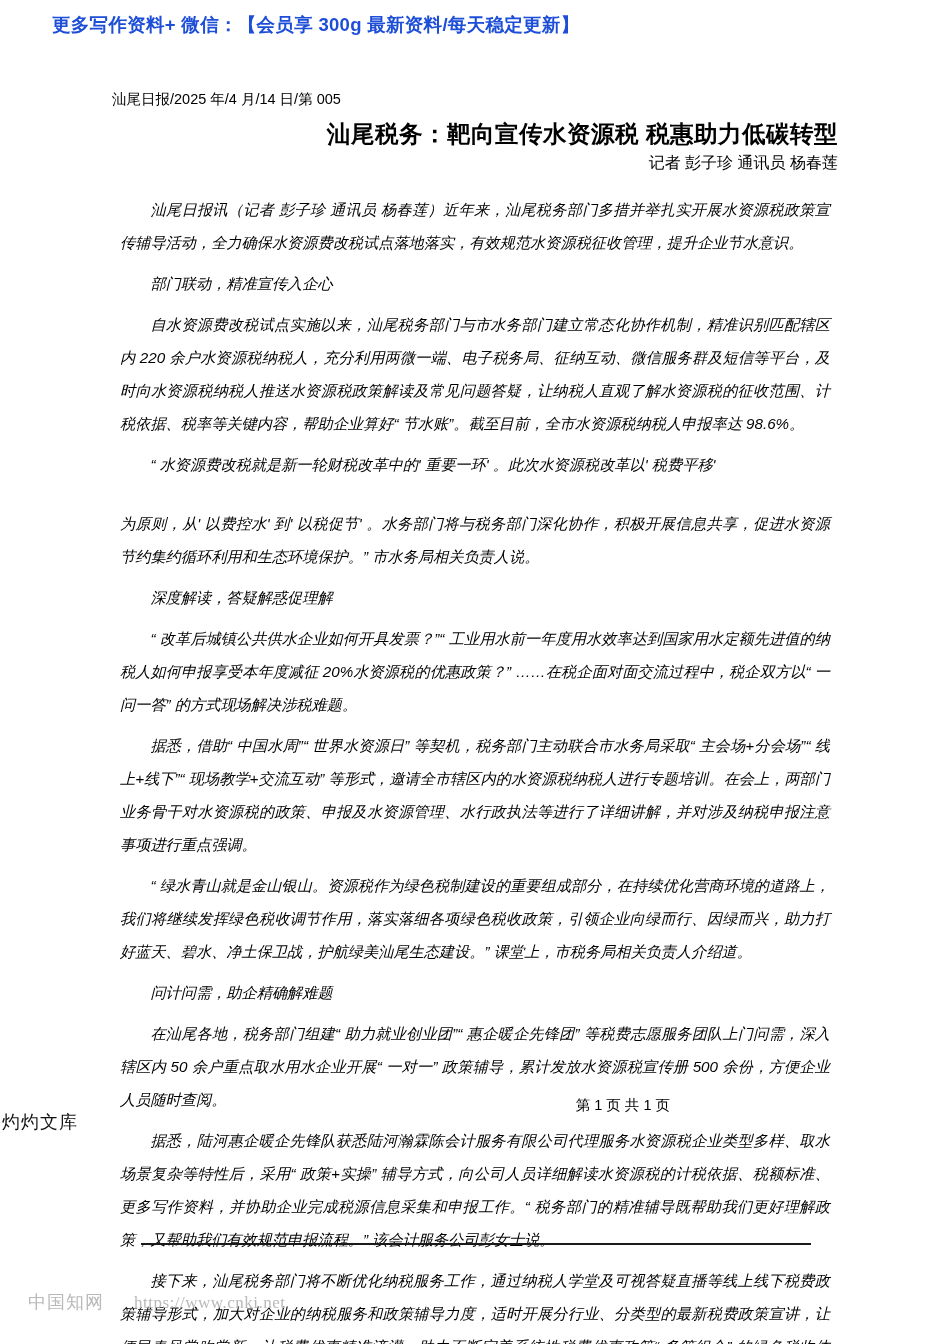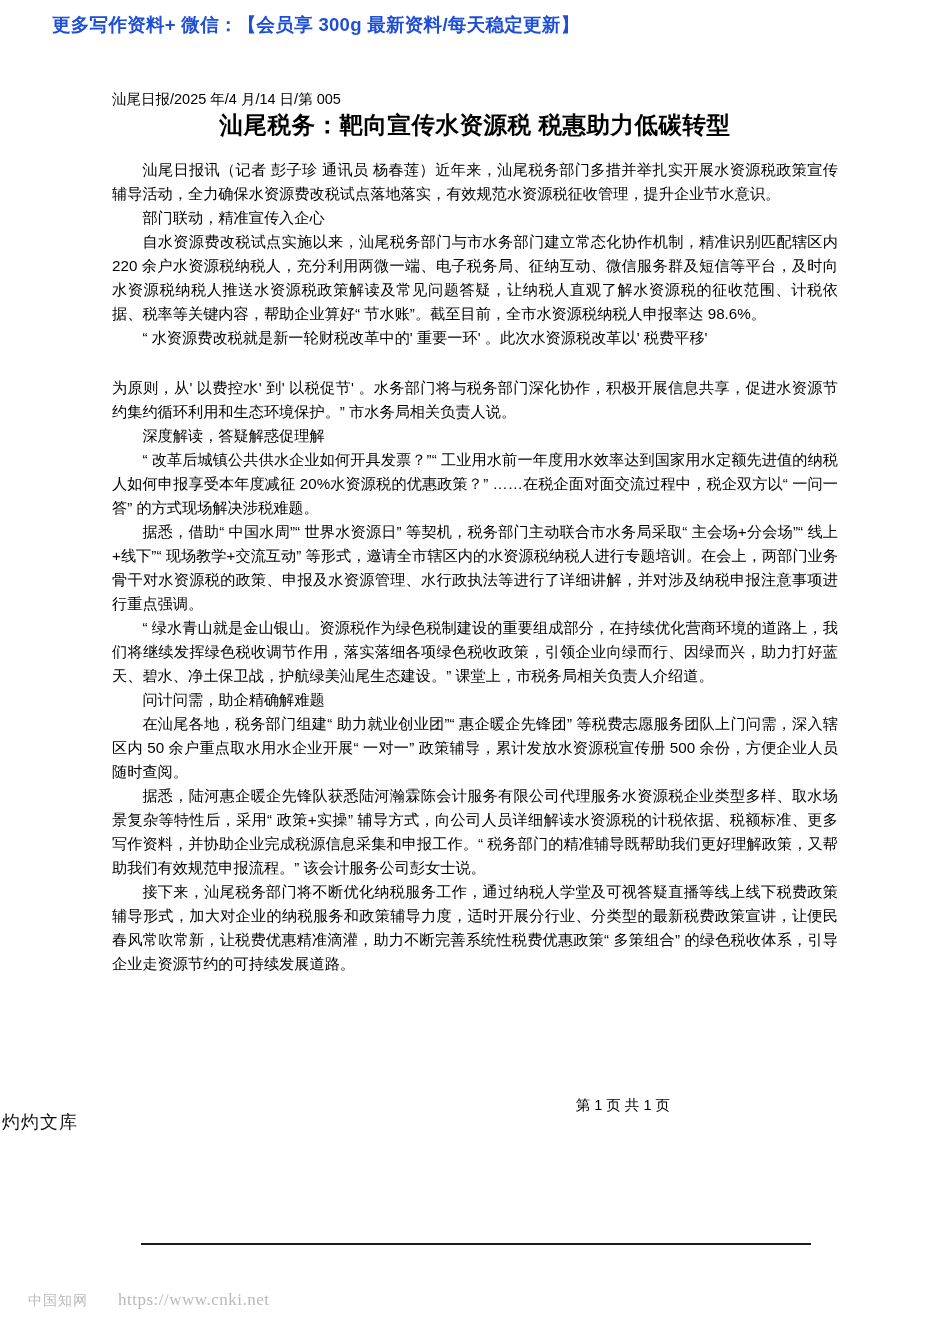--- a/index.html
+++ b/index.html
@@ -39,43 +39,45 @@
   .source-line {
     font-size: 14.5px;
     line-height: 22px;
     white-space: nowrap;
   }
   .source-line .sub {
     display: block;
   }
 
   .title-block {
-    text-align: center;
+    margin-top: 9px;
+    text-align: right;
   }
   .doc-title {
     font-size: 23.5px;
     font-weight: bold;
     letter-spacing: 0.5px;
     line-height: 30px;
   }
   .byline {
     margin-top: 2px;
     font-size: 16px;
     line-height: 24px;
   }
 
   .body-text {
     margin-top: 18px;
   }
   .para {
     font-size: 15.2px;
-    line-height: 24px;
+    line-height: 33px;
     text-align: justify;
     text-justify: inter-ideograph;
-    margin: 0;
+    margin: 8px;
+    font-style: italic;
   }
   .para.indent {
     text-indent: 2em;
   }
   .para.gap-before {
     margin-top: 26px;
   }
 
   
   .page-number {
@@ -112,21 +114,21 @@
   .cnki-bar {
     position: absolute;
     left: 28px;
     top: 1290px;
     display: flex;
     align-items: baseline;
     gap: 30px;
     color: #b9b9b9;
   }
   .cnki-name {
-    font-size: 14px;
+    font-size: 18px;
     letter-spacing: 1px;
   }
   .cnki-url {
     font-size: 17px;
     font-family: "Liberation Serif", "DejaVu Serif", serif;
     letter-spacing: 0.5px;
   }
 </style>
 </head>
 <body>
@@ -134,20 +136,21 @@
 <div class="promo-banner">更多写作资料+ 微信：【会员享 300g 最新资料/每天稳定更新】</div>
 
 <div class="doc">
 
   <div class="source-line">
     <span>汕尾日报/2025 年/4 月/14 日/第 005</span>
   </div>
 
   <div class="title-block">
     <div class="doc-title">汕尾税务：靶向宣传水资源税  税惠助力低碳转型</div>
+    <div class="byline">记者  彭子珍  通讯员  杨春莲</div>
   </div>
 
   <div class="body-text">
     <p class="para indent">汕尾日报讯（记者 彭子珍 通讯员 杨春莲）近年来，汕尾税务部门多措并举扎实开展水资源税政策宣传辅导活动，全力确保水资源费改税试点落地落实，有效规范水资源税征收管理，提升企业节水意识。</p>
     <p class="para indent">部门联动，精准宣传入企心</p>
     <p class="para indent">自水资源费改税试点实施以来，汕尾税务部门与市水务部门建立常态化协作机制，精准识别匹配辖区内 220 余户水资源税纳税人，充分利用两微一端、电子税务局、征纳互动、微信服务群及短信等平台，及时向水资源税纳税人推送水资源税政策解读及常见问题答疑，让纳税人直观了解水资源税的征收范围、计税依据、税率等关键内容，帮助企业算好“ 节水账”。截至目前，全市水资源税纳税人申报率达 98.6%。</p>
     <p class="para indent">“ 水资源费改税就是新一轮财税改革中的' 重要一环' 。此次水资源税改革以' 税费平移'</p>
     <p class="para gap-before">为原则，从' 以费控水' 到' 以税促节' 。水务部门将与税务部门深化协作，积极开展信息共享，促进水资源节约集约循环利用和生态环境保护。” 市水务局相关负责人说。</p>
     <p class="para indent">深度解读，答疑解惑促理解</p>
     <p class="para indent">“ 改革后城镇公共供水企业如何开具发票？”“ 工业用水前一年度用水效率达到国家用水定额先进值的纳税人如何申报享受本年度减征 20%水资源税的优惠政策？” ……在税企面对面交流过程中，税企双方以“ 一问一答” 的方式现场解决涉税难题。</p>

